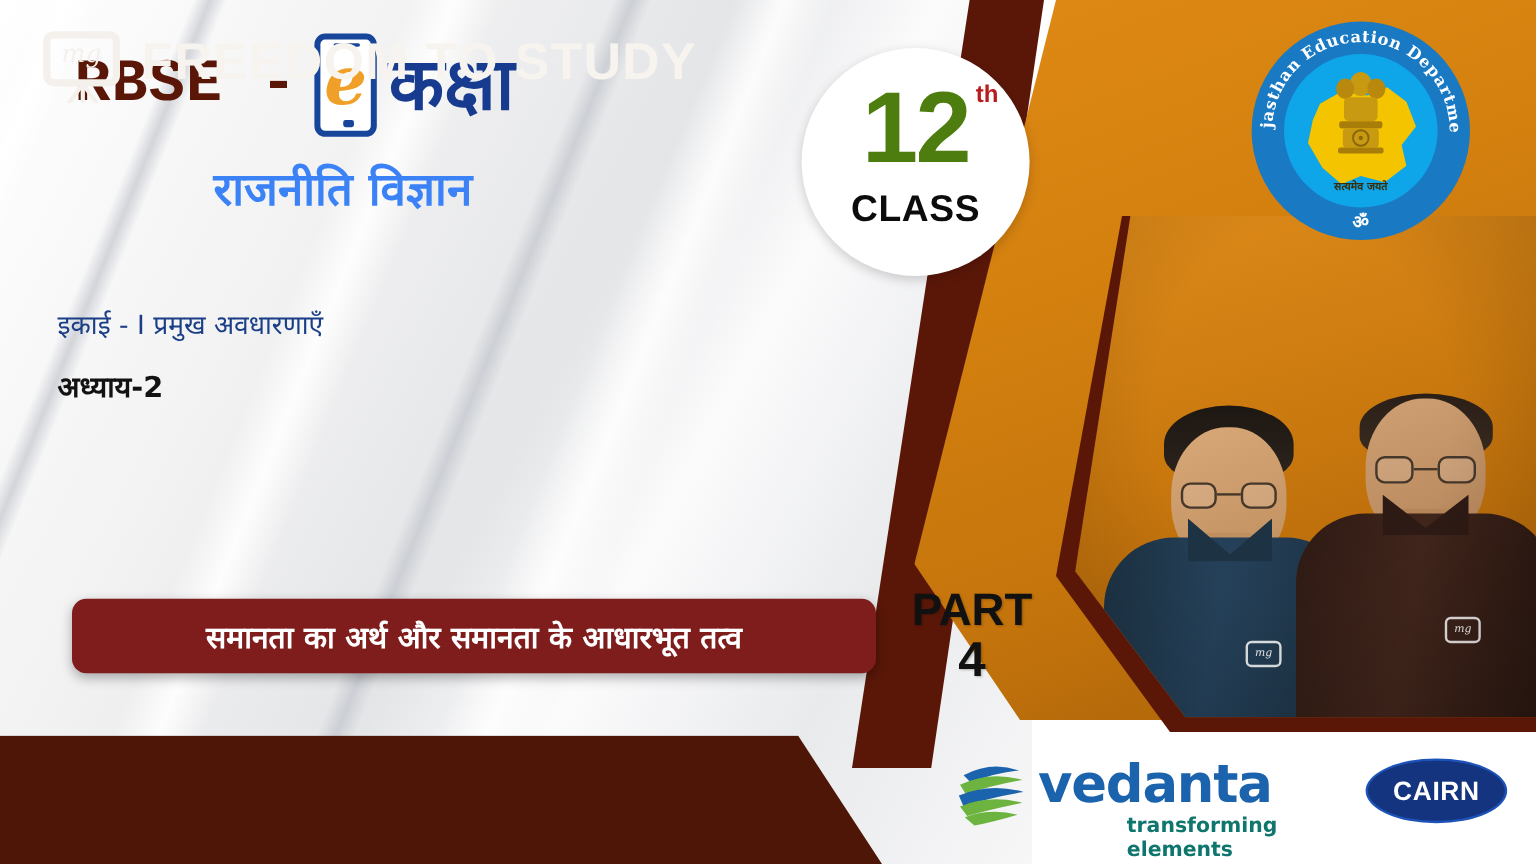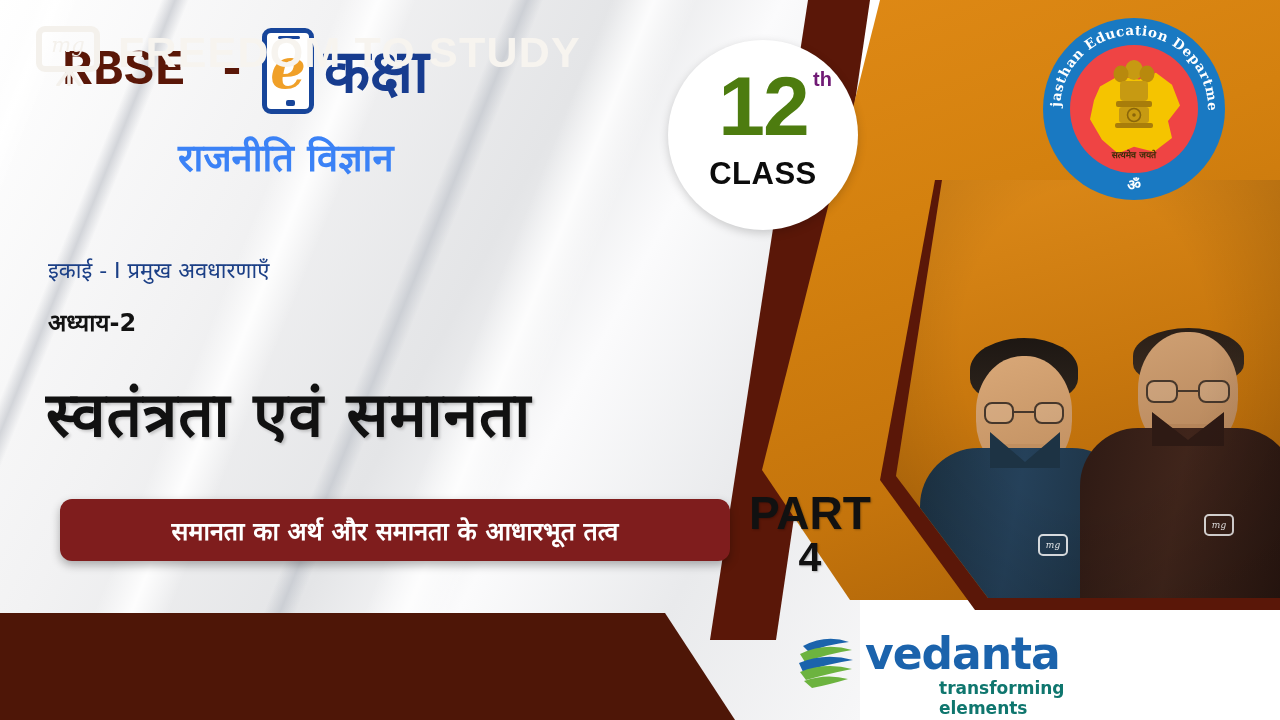--- a/index.html
+++ b/index.html
@@ -132,53 +132,53 @@
     background:#7f1d1d; border-radius:12px;
     box-shadow:0 4px 10px rgba(0,0,0,.3);
     display:flex; align-items:center; justify-content:center;
     color:#ffffff; font-size:25px; font-weight:bold; font-family:"DejaVu Sans", sans-serif;
   }
   .part-wrap {
     position:absolute; left:745px; top:490px; width:130px; text-align:center;
     color:#111111; font-weight:bold; font-family:"Liberation Sans", sans-serif;
     text-shadow:1px 1px 2px rgba(0,0,0,.25);
   }
-  .part-label { font-size:46px; line-height:1.02; }
+  .part-label { font-size:38px; line-height:1.02; }
   .part-num { font-size:41px; line-height:1.02; }
 
   
   .class-badge {
     position:absolute; left:668px; top:40px; width:190px; height:190px;
     background:#ffffff; border-radius:50%;
     box-shadow:0 3px 10px rgba(0,0,0,.18);
   }
   .cb-num {
     position:absolute; left:0; right:0; top:24px; text-align:center;
     font-size:84px; font-weight:bold; color:#4d7c0f; line-height:1;
     font-family:"Liberation Sans", sans-serif; letter-spacing:-2px;
   }
   .cb-th {
     position:absolute; right:26px; top:28px; font-size:20px; font-weight:bold;
-    color:#701a75; font-family:"Liberation Sans", sans-serif;
+    color:#b91c1c; font-family:"Liberation Sans", sans-serif;
   }
   .cb-class {
     position:absolute; left:0; right:0; top:116px; text-align:center;
     font-size:31px; font-weight:bold; color:#0c0c0c; letter-spacing:0.5px;
     font-family:"Liberation Sans", sans-serif;
   }
 
   
   .emblem { position:absolute; left:1043px; top:18px; width:182px; height:182px; }
   .emblem-ring {
     position:absolute; inset:0; border-radius:50%;
     background:#1979c2;
   }
   .emblem-inner {
     position:absolute; left:27px; top:27px; width:128px; height:128px;
-    border-radius:50%; background:#ef4444; overflow:hidden;
+    border-radius:50%; background:#0ea5e9; overflow:hidden;
   }
   .raj-map {
     position:absolute; left:14px; top:26px; width:100px; height:86px;
     background:#f5c400;
     clip-path:polygon(16% 18%, 34% 6%, 55% 10%, 72% 2%, 88% 16%, 96% 40%, 84% 58%, 88% 78%, 70% 94%, 50% 88%, 34% 96%, 18% 80%, 6% 56%, 10% 34%);
   }
   .lion {
     position:absolute; left:38px; top:12px; width:52px; height:86px;
   }
   .satyamev {
@@ -294,21 +294,20 @@
     <div class="phone">
       <div class="phone-e">e</div>
     </div>
     <div class="kaksha">कक्षा</div>
   </div>
   <div class="subject">राजनीति विज्ञान</div>
 
   <div class="line-ikai">इकाई - I प्रमुख अवधारणाएँ</div>
   <div class="line-adhyay">अध्याय-2</div>
 
-  <div class="main-title">स्वतंत्रता एवं समानता</div>
 
   <div class="pill">समानता का अर्थ और समानता के आधारभूत तत्व</div>
   <div class="part-wrap">
     <div class="part-label">PART</div>
     <div class="part-num">4</div>
   </div>
 
   <div class="class-badge">
     <div class="cb-num">12</div>
     <div class="cb-th">th</div>
@@ -358,14 +357,18 @@
       <path d="M8 14 Q31 2 54 10 Q34 12 14 20 Z" fill="#1b63ac"></path>
       <path d="M5 22 Q30 10 57 18 Q32 22 10 30 Z" fill="#6cb33f"></path>
       <path d="M4 31 Q30 20 58 28 Q32 32 8 40 Z" fill="#1b63ac"></path>
       <path d="M5 40 Q30 30 57 37 Q32 42 11 48 Z" fill="#6cb33f"></path>
       <path d="M9 49 Q31 41 53 47 Q33 53 17 56 Z" fill="#6cb33f"></path>
     </svg>
     <div class="ved-name">vedanta</div>
     <div class="ved-tag">transforming elements</div>
   </div>
 
+  <div class="cairn">
+    <div class="cairn-ell"></div>
+    <div class="cairn-txt">CAIRN</div>
+  </div>
 
 </div>
 
 </body></html>

